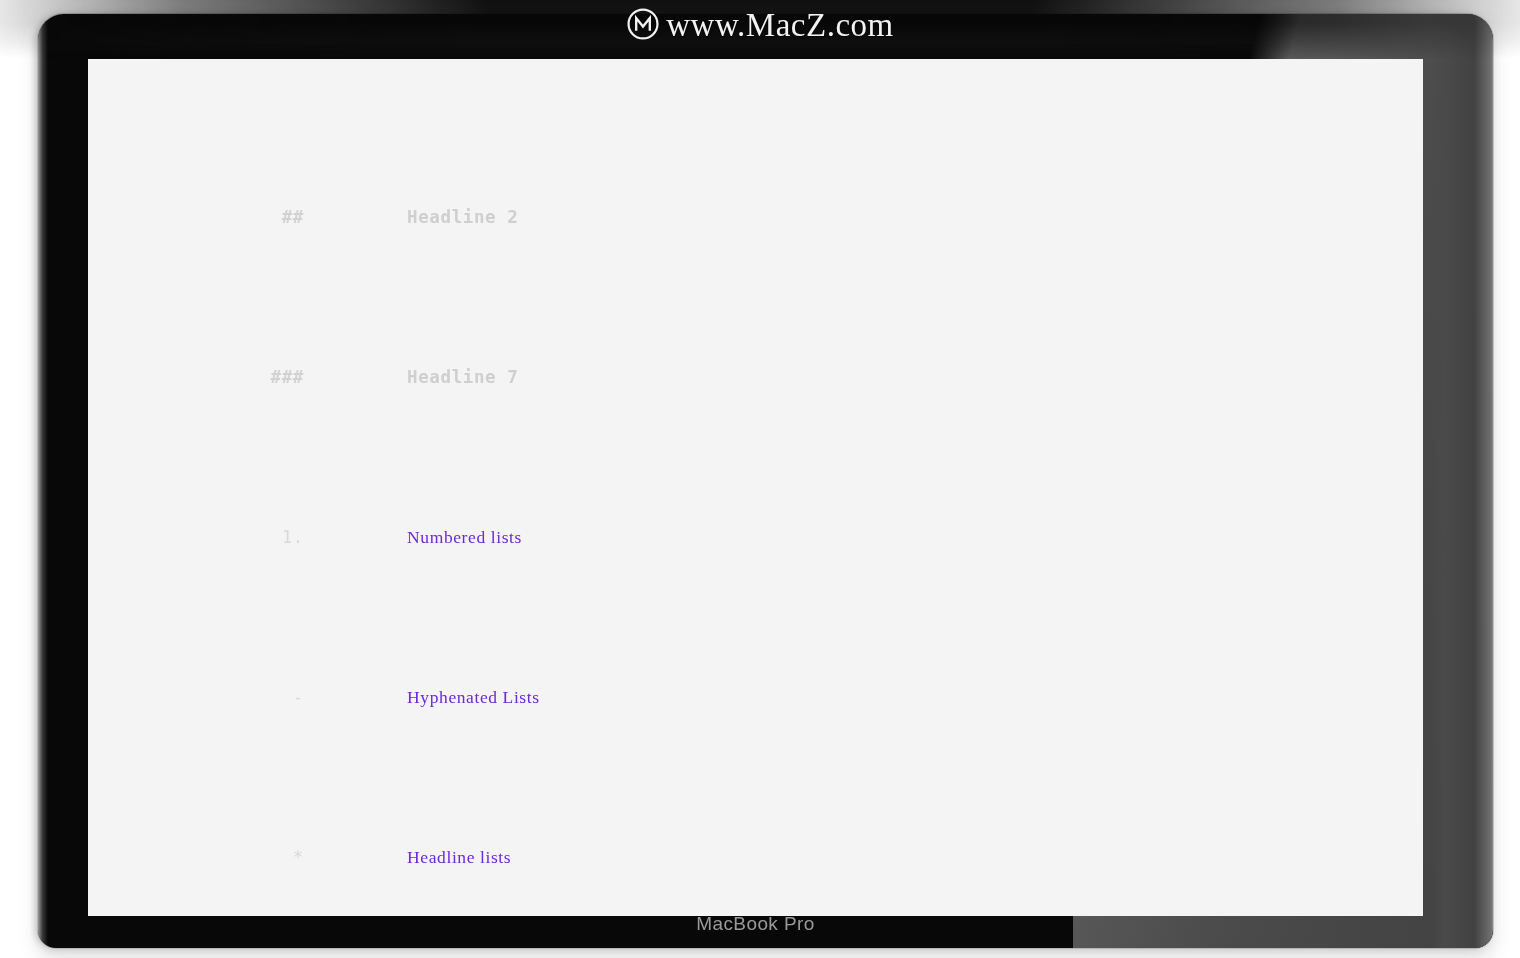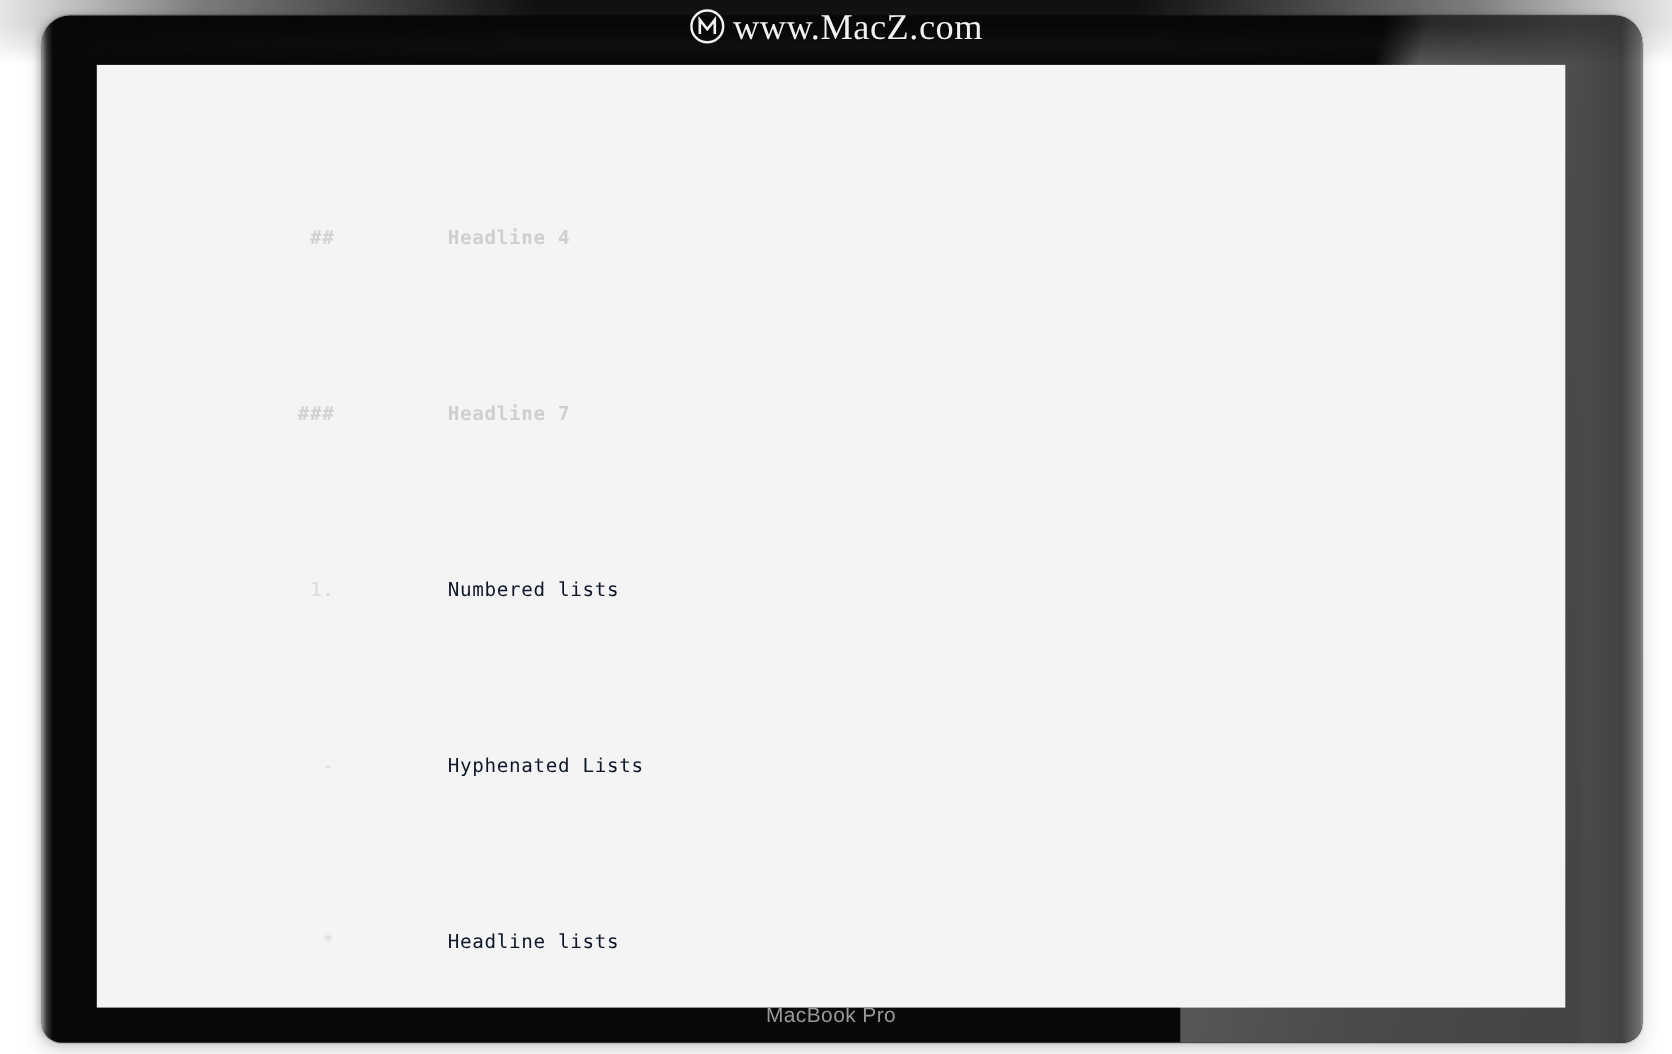--- a/index.html
+++ b/index.html
@@ -150,21 +150,21 @@
   }
   .marker {
     position: absolute;
     left: 0;
     width: 216px;
     text-align: right;
     color: #d9d9d9;
   }
   .marker.bold { font-weight: bold; color: #d2d2d2; }
   .ln-bold   { font-weight: bold; color: #cfcfcf; }
-  .dim       { color: #0f172a; }
+  .dim       { color: #6d28d9; font-family: Liberation Serif, serif; }
 
   
   #chin {
     position: absolute;
     left: 50px;
     top: 902px;
     width: 1335px;
     height: 16px;
     display: flex;
     align-items: center;
@@ -185,21 +185,21 @@
   <div id="bezel-highlight"></div>
   <div id="bezel-right-edge"></div>
   <div id="bezel-left-edge"></div>
 
   <div id="screen">
 
     <div id="editor">
 
       
       <div class="doc-line">
-        <span class="marker bold">##</span><span class="ln-bold">Headline 4</span>
+        <span class="marker bold">##</span><span class="ln-bold">Headline 2</span>
       </div>
 
       
       <div class="doc-line">
         <span class="marker bold">###</span><span class="ln-bold">Headline 7</span>
       </div>
 
       
       <div class="doc-line">
         <span class="marker">1.</span><span class="dim">Numbered lists</span>

